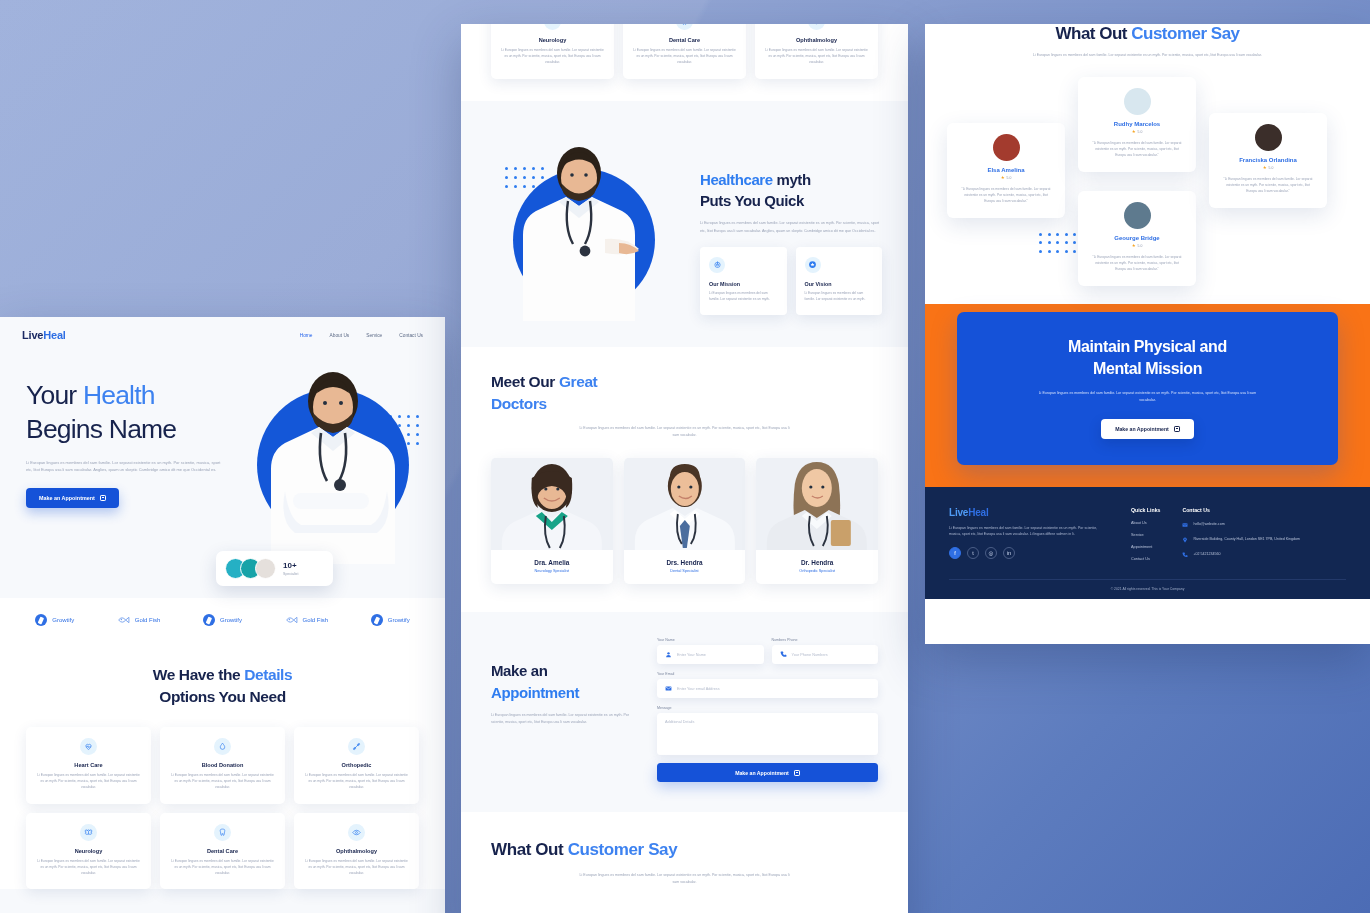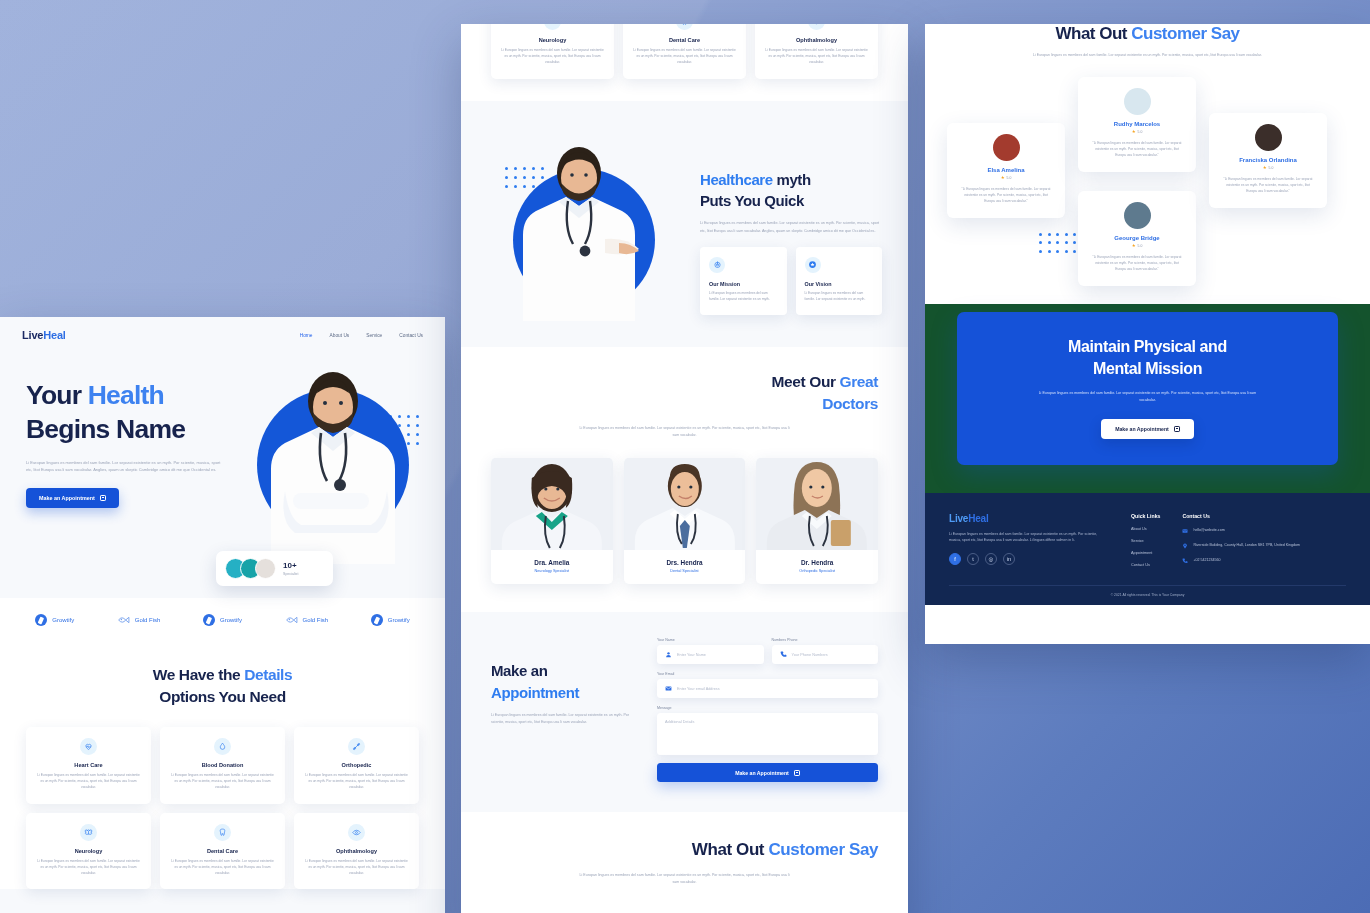--- a/index.html
+++ b/index.html
@@ -23,21 +23,21 @@
   .lp-nav{ height:36px; background:#f7f9fc; display:flex; align-items:center;
            justify-content:space-between; padding:0 22px; }
   .logo{ font-size:11px; font-weight:700; letter-spacing:-.2px; }
   .logo .a{ color:#1b2a63; } .logo .b{ color:#2f6fe4; }
   .lp-navlinks{ display:flex; gap:17px; }
   .lp-navlinks span{ font-size:4.6px; color:#5b6party; }
   .lp-navlinks span{ font-size:4.8px; color:#5c6a86; }
   .lp-navlinks span.active{ color:#2563eb; }
 
   .lp-hero{ position:relative; height:245px; background:#f7f9fc; padding:26px 0 0 26px; }
-  .lp-hero h1{ font-size:26.5px; line-height:1.28; font-weight:700; color:#17234d; letter-spacing:-.8px;}
+  .lp-hero h1{ font-size:26.5px; line-height:1.28; font-weight:400; color:#17234d; letter-spacing:-.8px;}
   .lp-hero h1 .hl{ color:#3d82f0; }
   .lp-hero p{ margin-top:12px; width:195px; font-size:4px; line-height:1.85; color:#9aa3b7; }
   .btn-primary{ margin-top:14px; display:inline-flex; align-items:center; gap:5px;
       background:#1552d8; color:#fff; font-size:5.4px; font-weight:700;
       padding:7px 13px; border-radius:4px; border:none; box-shadow:0 5px 12px rgba(21,82,216,.30);}
   .btn-ico{ width:6px;height:6px;border:.8px solid #fff;border-radius:1.2px;display:inline-block;position:relative;}
   .btn-ico:before{content:"";position:absolute;left:.7px;right:.7px;top:1.6px;height:.7px;background:#fff;}
 
   .hero-circle{ position:absolute; right:36px; top:36px; width:152px; height:152px;
      border-radius:50%; background:#1457d8; }
@@ -88,21 +88,21 @@
   .hc-right h2 .hl{ color:#2f7df0; }
   .hc-right p{ margin-top:9px; font-size:3.7px; line-height:1.95; color:#9aa3b7; }
   .mv-grid{ margin-top:12px; display:grid; grid-template-columns:1fr 1fr; gap:9px; }
   .mv-card{ background:#fff; border-radius:4px; box-shadow:0 4px 14px rgba(32,60,120,.10); padding:10px 9px 12px; }
   .mv-ico{ width:16px;height:16px;border-radius:50%;background:#e4f3fd;display:flex;align-items:center;justify-content:center;}
   .mv-ico svg{ width:9px;height:9px; }
   .mv-t{ margin-top:8px; font-size:5.4px; font-weight:700; color:#17234d; }
   .mv-d{ margin-top:4px; font-size:3.3px; line-height:1.8; color:#9aa3b7; }
 
   .doc-sec{ background:#fff; padding:24px 30px 28px; }
-  .sec-h{ text-align:right; font-size:15.5px; line-height:1.45; font-weight:700; color:#17234d; letter-spacing:-.4px;}
+  .sec-h{ text-align:left; font-size:15.5px; line-height:1.45; font-weight:700; color:#17234d; letter-spacing:-.4px;}
   .sec-h .hl{ color:#3d82f0; }
   .sec-p{ margin:9px auto 0; max-width:215px; text-align:center; font-size:3.6px; line-height:1.9; color:#9aa3b7;}
   .doc-grid{ margin-top:20px; display:grid; grid-template-columns:repeat(3,1fr); gap:11px; }
   .doc-card{ background:#fff; border-radius:5px; box-shadow:0 4px 16px rgba(32,60,120,.11); overflow:hidden; padding-bottom:11px;}
   .doc-img{ height:92px; background:#eef1f6; }
   .doc-n{ margin-top:9px; text-align:center; font-size:6.4px; font-weight:700; color:#17234d;}
   .doc-s{ margin-top:3px; text-align:center; font-size:3.8px; color:#2f6fe4;}
 
   .appt-sec{ background:#f7f9fc; padding:26px 30px 30px; display:flex; gap:16px; }
   .appt-left{ width:150px; padding-top:22px; }
@@ -140,21 +140,21 @@
   .trate .star{ color:#f6a72a; font-size:4.4px; line-height:1; }
   .tquote{ margin-top:6px; font-size:3.3px; line-height:1.85; color:#9aa3b7; }
   #tc-0{ left:0; top:52px; width:118px; }
   #tc-1{ left:131px; top:6px; width:118px; }
   #tc-2{ left:131px; top:120px; width:118px; }
   #tc-3{ left:262px; top:42px; width:118px; }
   #rp-dots-a{ left:92px; top:162px; grid-template-columns:repeat(7,3px); gap:5.6px;}
   #rp-dots-b{ left:287px; top:96px; grid-template-columns:repeat(7,3px); gap:5.6px;}
   #rp-dots-a i,#rp-dots-b i{ background:#2f7df0; }
 
-  .cta-wrap{ background:#14532d; padding:8px 32px 28px; }
+  .cta-wrap{ background:#f97316; padding:8px 32px 22px; }
   .cta{ background:#1552d8; border-radius:7px; padding:24px 20px 26px; text-align:center;
         box-shadow:0 10px 26px rgba(21,82,216,.25); }
   .cta h2{ font-size:16px; line-height:1.42; color:#fff; font-weight:700; letter-spacing:-.4px;}
   .cta p{ margin:9px auto 0; max-width:230px; font-size:3.6px; line-height:1.9; color:#d3e0fb; }
   .cta-btn{ margin-top:15px; display:inline-flex; align-items:center; gap:5px; background:#fff;
      color:#17234d; font-size:5.2px; font-weight:700; padding:7px 14px; border-radius:4px; border:none;
      box-shadow:0 5px 13px rgba(8,30,80,.18); }
   .cta-btn .btn-ico{ border-color:#17234d; }
   .cta-btn .btn-ico:before{ background:#17234d; }
 

